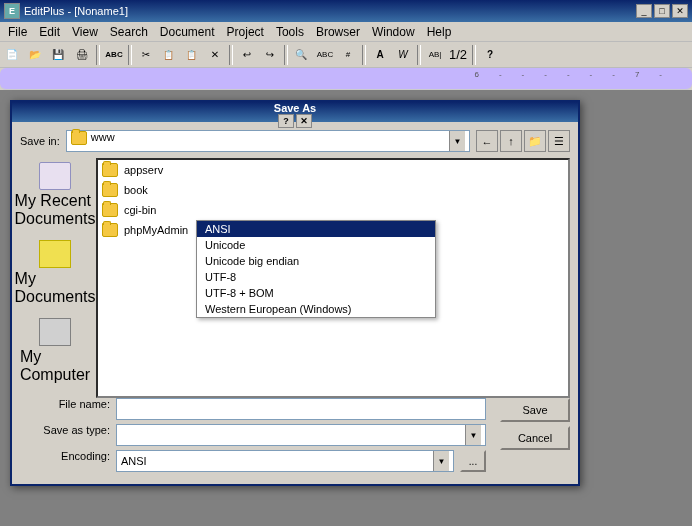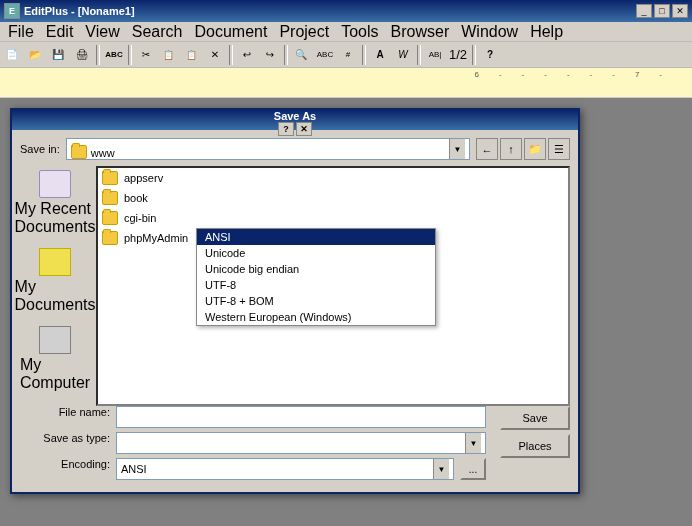--- a/index.html
+++ b/index.html
@@ -34,21 +34,21 @@
       border: 1px solid #888;
       display: flex;
       align-items: center;
       justify-content: center;
       font-size: 9px;
       color: #fff;
       font-weight: bold;
     }
     .title-bar-text {
       font-size: 11px;
-      font-weight: bold;
+      font-weight: normal;
     }
     .title-bar-buttons {
       display: flex;
       gap: 2px;
     }
     .title-btn {
       width: 16px;
       height: 14px;
       background: #d4d0c8;
       border: 1px solid #888;
@@ -64,21 +64,21 @@
     .menu-bar {
       background: #d4d0c8;
       height: 20px;
       display: flex;
       align-items: center;
       padding: 0 2px;
       border-bottom: 1px solid #bbb;
     }
     .menu-item {
       padding: 2px 6px;
-      font-size: 16px;
+      font-size: 12px;
       cursor: pointer;
       color: #000;
       text-align: center;
     }
 
     
     .toolbar {
       background: #d4d0c8;
       height: 26px;
       display: flex;
@@ -101,25 +101,26 @@
     .toolbar-sep {
       width: 4px;
       height: 20px;
       border-left: 1px solid #808080;
       border-right: 1px solid #fff;
       margin: 0 2px;
     }
 
     
     .ruler {
-      background: #fef9c3;
-      height: 30px;
+      background: #c4b5fd;
+      height: 22px;
       border-bottom: 1px solid #ccc;
       position: relative;
       overflow: hidden;
+      border-radius: 6px;
     }
     .ruler-marks {
       position: absolute;
       right: 10px;
       top: 2px;
       font-size: 8px;
       color: #555;
       letter-spacing: 20px;
     }
 
@@ -205,21 +206,21 @@
     .save-in-label {
       font-size: 11px;
       white-space: nowrap;
     }
     .save-in-combo {
       flex: 1;
       height: 22px;
       border: 1px solid #7f9db9;
       background: white;
       display: flex;
-      align-items: flex-end;
+      align-items: flex-start;
       padding: 0 4px;
       gap: 4px;
     }
     .folder-icon-sm {
       width: 16px;
       height: 14px;
       background: #f5c842;
       border: 1px solid #c8a000;
       border-radius: 0 2px 2px 2px;
       position: relative;
@@ -634,21 +635,21 @@
               <div class="form-combo" style="position:relative;">
                 <span class="form-combo-text">ANSI</span>
                 <div class="form-combo-arrow">▼</div>
               </div>
               <div class="form-btn">...</div>
             </div>
           </div>
 
           <div class="action-buttons">
             <div class="action-btn">Save</div>
-            <div class="action-btn">Places</div>
+            <div class="action-btn">Cancel</div>
           </div>
         </div>
       </div>
 
       <div class="dropdown-menu">
         <div class="dropdown-item selected">ANSI</div>
         <div class="dropdown-item">Unicode</div>
         <div class="dropdown-item">Unicode big endian</div>
         <div class="dropdown-item">UTF-8</div>
         <div class="dropdown-item">UTF-8 + BOM</div>

